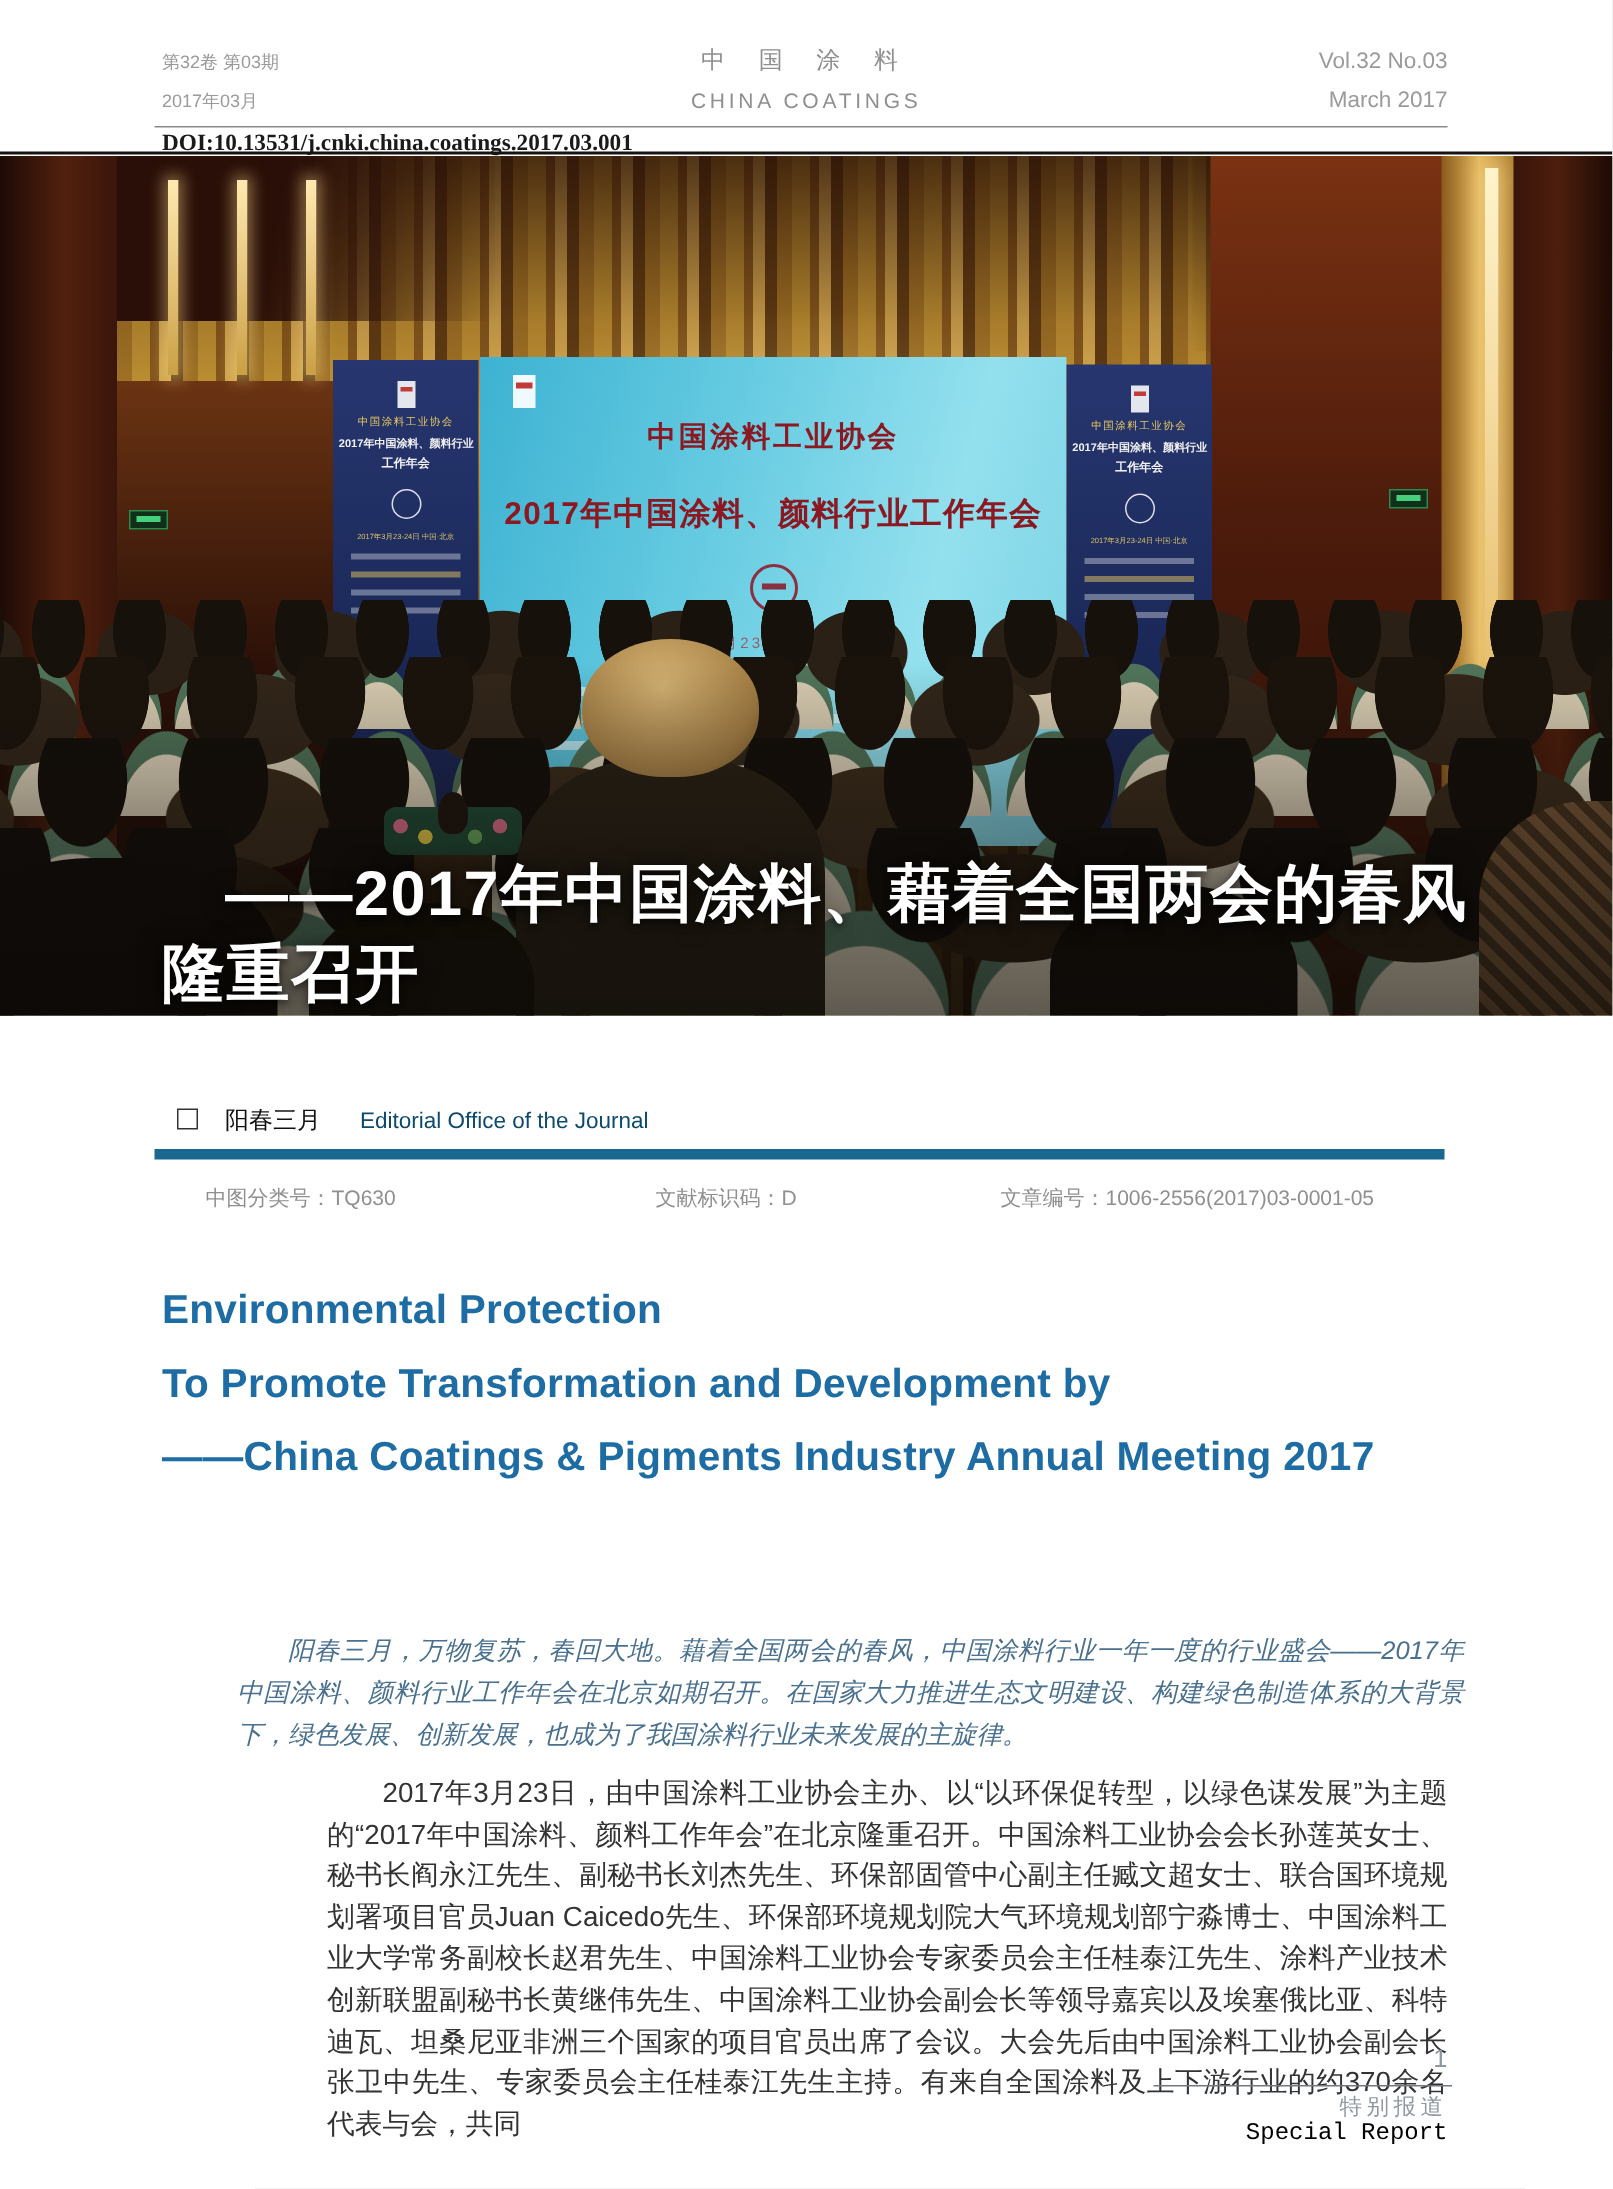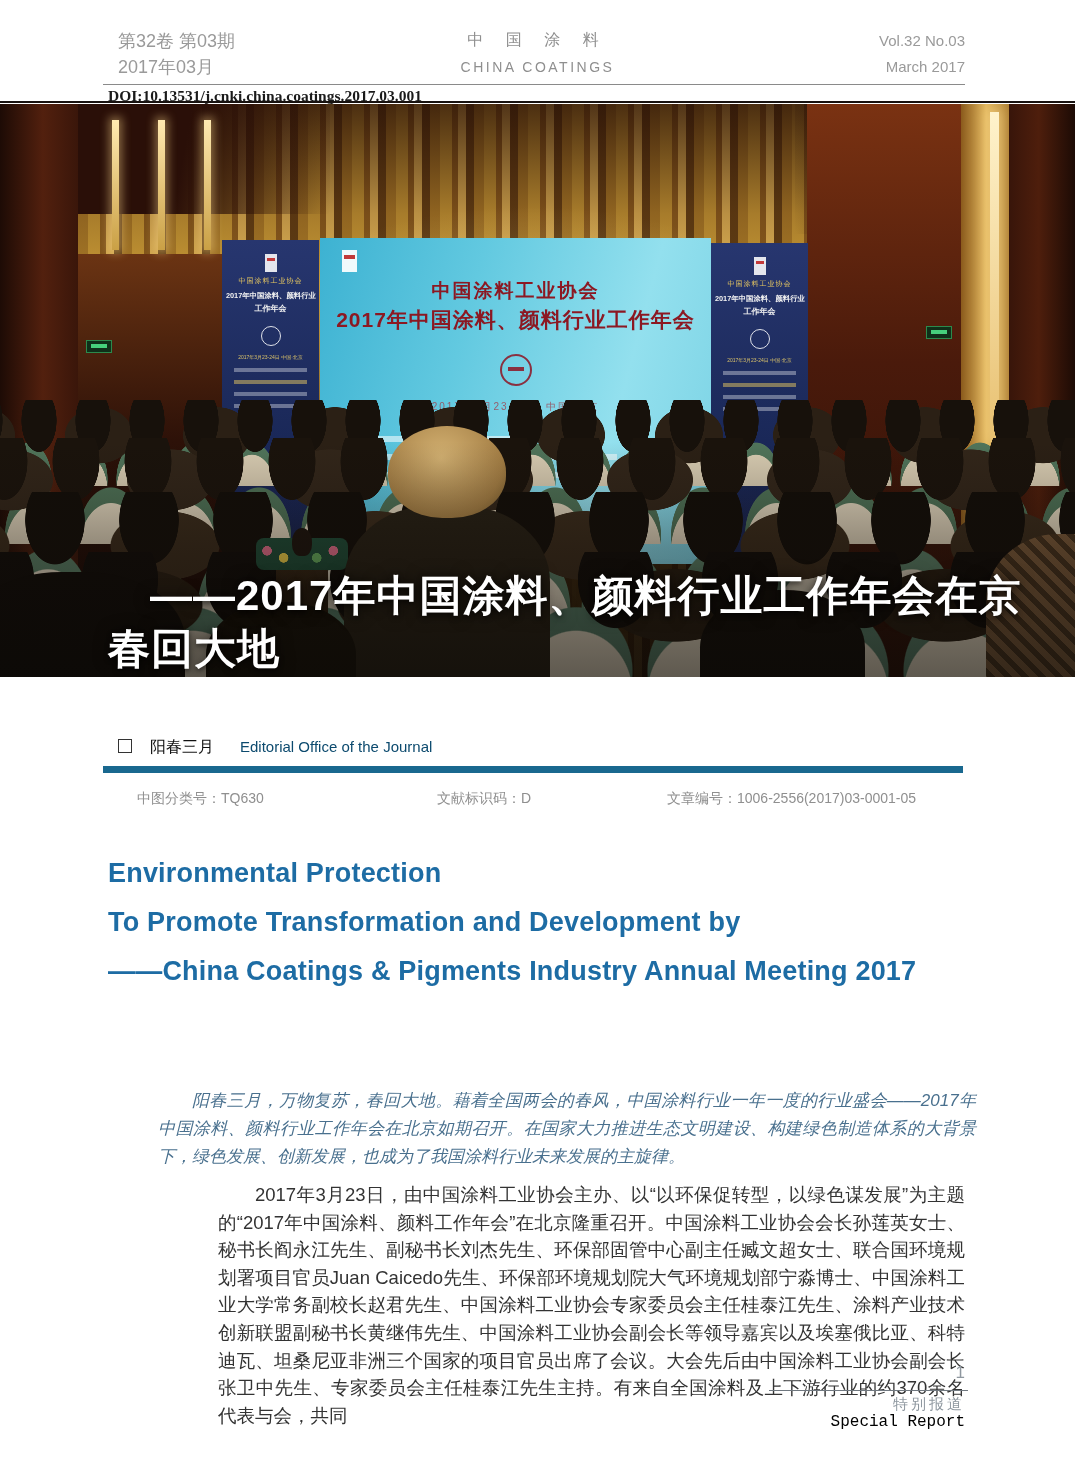--- a/index.html
+++ b/index.html
@@ -1,20 +1,20 @@
 <!DOCTYPE html>
 <html><head>
 <meta charset="utf-8">
 <style>
   html,body{margin:0;padding:0;background:#e8e8e8;}
   .page{position:relative;width:1075px;height:1459px;margin:0 auto;background:#ffffff;
         font-family:"Liberation Sans",sans-serif;overflow:hidden;}
 
   
-  .hdr-left{position:absolute;left:108px;top:28px;color:#9a9a9a;font-size:18px;line-height:26px;margin-left:10px;}
+  .hdr-left{position:absolute;left:108px;top:28px;color:#9a9a9a;font-size:12px;line-height:26px;}
   .hdr-center{position:absolute;left:0;width:1075px;top:30px;text-align:center;color:#8f8f8f;}
   .hdr-center .cn{font-size:16px;letter-spacing:9px;}
   .hdr-center .en{font-size:14px;letter-spacing:2.5px;margin-top:8px;}
   .hdr-right{position:absolute;right:110px;top:28px;text-align:right;color:#9a9a9a;font-size:15px;line-height:26px;}
   .hdr-rule{position:absolute;left:103px;width:862px;top:84px;border-top:1px solid #8a8a8a;}
   .doi{position:absolute;left:108px;top:87px;font-family:"Liberation Serif",serif;
        font-size:15.5px;font-weight:bold;color:#1a1a1a;}
   .photo-top-rule{position:absolute;left:0;top:101px;width:1075px;height:2px;background:#181210;}
 
   
@@ -61,21 +61,21 @@
   .b-date{font-size:5px;color:#d8c06a;margin-top:8px;white-space:nowrap;}
   .b-row{height:4px;background:rgba(255,255,255,.35);margin:8px 12px 0;}
   .b-row.y{background:rgba(232,200,96,.5);}
 
   
   .screen{position:absolute;left:320px;top:134px;width:391px;height:326px;text-align:center;
     background:linear-gradient(105deg,#3db2d2,#62c9e0 35%,#93e0ee 72%,#7ad2e4);}
   .s-corner{position:absolute;left:22px;top:12px;width:15px;height:22px;background:rgba(255,255,255,.92);}
   .s-corner i{position:absolute;left:2px;top:5px;width:11px;height:4px;background:#c03a3a;}
   .s-org{margin-top:40px;font-size:19px;font-weight:bold;color:#8c1822;letter-spacing:2px;}
-  .s-title{margin-top:2px;font-size:21px;font-weight:bold;color:#8c1822;letter-spacing:1px;}
+  .s-title{margin-top:24px;font-size:21px;font-weight:bold;color:#8c1822;letter-spacing:1px;}
   .s-logo{width:28px;height:28px;margin:20px auto 0;border-radius:50%;border:2.5px solid #8a3040;position:relative;}
   .s-logo i{position:absolute;left:6px;top:11px;width:16px;height:4px;background:#8a3040;}
   .s-date{margin-top:14px;font-size:10px;color:#9a4a58;letter-spacing:2px;opacity:.85;}
   .s-rows{margin-top:22px;text-align:left;padding-left:42px;}
   .s-rows b{display:block;height:6px;background:rgba(255,255,255,.55);margin-bottom:12px;}
   .s-r1{width:180px}.s-r2{width:255px}.s-r3{width:225px}
 
   
   .cr{position:absolute;left:0;width:100%;background-repeat:repeat-x;}
   .cr1{top:296px;height:86px;
@@ -264,22 +264,22 @@
     <div class="flowers"></div>
     <div class="speaker"></div>
     <div class="blond-body"></div>
     <div class="blond"></div>
     <div class="fgA"></div>
     <div class="fgB"></div>
     <div class="fgC"></div>
     <div class="fgD"></div>
     <div class="shade"></div>
 
-    <div class="ph-t ph-t2">——2017年中国涂料、颜料行业工作年会在京</div>
-    <div class="ph-t ph-t3">春回大地</div>
+    <div class="ph-t ph-t2">——2017年中国涂料、藉着全国两会的春风</div>
+    <div class="ph-t ph-t3">隆重召开</div>
   </div>
 
   <div class="author-row">
     <span class="author-box"></span><span>阳春三月</span><span class="author-en">Editorial Office of the Journal</span>
   </div>
   <div class="blue-rule"></div>
 
   <div class="meta-row">
     <span class="meta-clc">中图分类号：TQ630</span>
     <span class="meta-doc">文献标识码：D</span>

